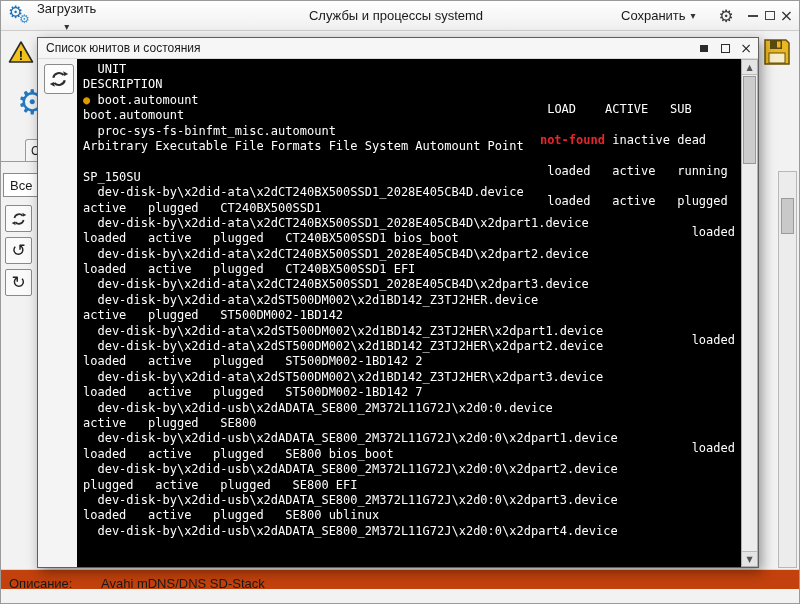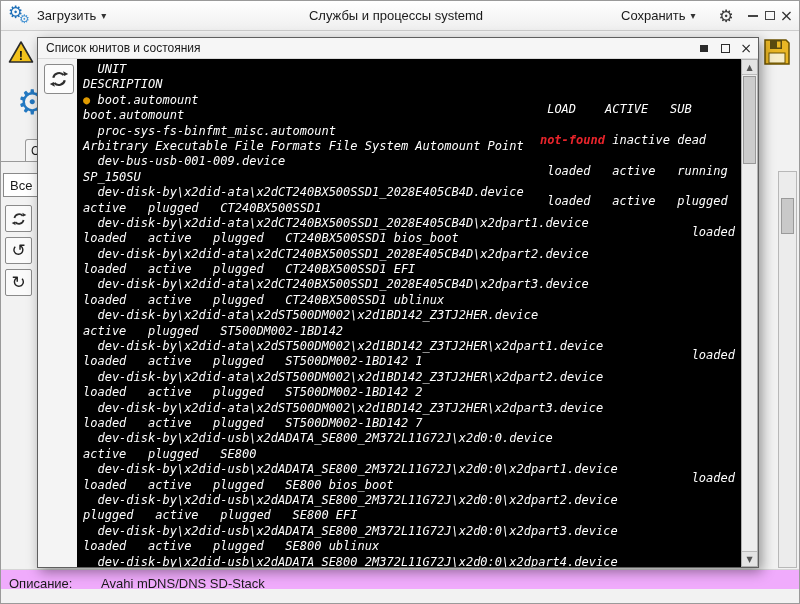--- a/index.html
+++ b/index.html
@@ -7,21 +7,21 @@
   body{font-family:"Liberation Sans",sans-serif;}
   .app{position:relative;width:800px;height:604px;background:#f2f2f2;border:1px solid #9a9a9a;overflow:hidden;font-size:13px;color:#1a1a1a;}
 
   
   .titlebar{position:absolute;left:0;top:0;width:100%;height:30px;background:linear-gradient(#ffffff,#efefef);border-bottom:1px solid #cccccc;}
   .logo{position:absolute;left:7px;top:3px;width:26px;height:24px;font-family:"DejaVu Sans",sans-serif;line-height:1;}
   .logo .g1{position:absolute;left:0;top:0;font-size:17px;color:#1d6fb8;}
   .logo .g2{position:absolute;left:11px;top:9px;font-size:12px;color:#4492d2;}
   .tb-btn{position:absolute;top:0;height:29px;display:flex;align-items:center;gap:5px;padding:0 8px;cursor:default;}
   .caret{font-family:"DejaVu Sans",sans-serif;font-size:10px;color:#333;}
-  #loadBtn{left:28px;}
+  #loadBtn{left:28px;flex-direction:column;}
   #saveBtn{left:612px;}
   .app-title{position:absolute;left:180px;right:188px;top:0;height:29px;display:flex;align-items:center;justify-content:center;}
   .gear-btn{position:absolute;left:712px;top:2px;width:26px;height:26px;display:flex;align-items:center;justify-content:center;font-family:"DejaVu Sans",sans-serif;font-size:17px;color:#3a3a3a;}
   .winctl{position:absolute;right:4px;top:0;height:29px;display:flex;align-items:center;}
   .winctl .wc{width:17px;height:22px;display:flex;align-items:center;justify-content:center;}
   .ic-min{width:10px;height:2px;background:#444;}
   .ic-max{width:10px;height:9px;border:1.5px solid #444;background:transparent;}
   .ic-close{font-size:16px;color:#333;line-height:1;font-family:"DejaVu Sans",sans-serif;}
 
   
@@ -35,35 +35,35 @@
   #sideRefresh{top:204px;}
   #sideUndo{top:236px;}
   #sideRedo{top:268px;}
 
   
   .floppy{position:absolute;left:761px;top:36px;width:30px;height:30px;}
   .main-scroll{position:absolute;left:777px;top:170px;width:19px;height:397px;background:#ececec;border:1px solid #b8b8b8;}
   .main-scroll .thumb{position:absolute;left:2px;top:26px;width:13px;height:36px;background:#c9c9c9;border:1px solid #9a9a9a;}
 
   
-  .statusbar{position:absolute;left:0;top:568px;width:100%;height:20px;background:#f0abfc;border-top:1px solid #d5d5d5;display:flex;align-items:flex-start;padding:6px 0 0 8px;}
+  .statusbar{position:absolute;left:0;top:568px;width:100%;height:20px;background:#c2410c;border-top:1px solid #d5d5d5;display:flex;align-items:flex-start;padding:6px 0 0 8px;}
   .statusbar .lbl{width:92px;}
 
   
   .dialog{position:absolute;left:36px;top:36px;width:722px;height:531px;background:#f4f4f4;border:1px solid #5f5f5f;box-shadow:3px 4px 12px rgba(0,0,0,.4);}
   .dlg-title{position:absolute;left:0;top:0;width:100%;height:21px;background:#f6f6f6;border-bottom:1px solid #dadada;display:flex;align-items:center;padding:0 8px;font-size:12px;}
   .dlg-ctl{position:absolute;right:5px;top:0;height:20px;display:flex;align-items:center;gap:7px;}
   .dwc{display:flex;align-items:center;justify-content:center;width:14px;height:16px;}
   .dlg-ic-min{width:8px;height:7px;background:#2b2b2b;}
   .dlg-ic-max{width:9px;height:9px;border:1.5px solid #2b2b2b;}
   .dlg-ic-close{font-size:14px;color:#1f1f1f;line-height:1;font-family:"DejaVu Sans",sans-serif;}
   .refresh-btn{position:absolute;left:6px;top:26px;width:30px;height:30px;background:#fcfcfc;border:1px solid #8a8a8a;border-radius:3px;display:flex;align-items:center;justify-content:center;}
 
   
-  .terminal{position:absolute;left:39px;top:21px;width:664px;height:508px;background:var(--terminal-bg,#000);color:var(--terminal-fg,#fff);font-family:"DejaVu Sans Mono",monospace;font-size:12px;line-height:15.4px;padding:3px 6px 0 6px;overflow:hidden;font-style:italic;}
+  .terminal{position:absolute;left:39px;top:21px;width:664px;height:508px;background:var(--terminal-bg,#000);color:var(--terminal-fg,#fff);font-family:"DejaVu Sans Mono",monospace;font-size:12px;line-height:15.4px;padding:3px 6px 0 6px;overflow:hidden;}
   .tline{display:flex;white-space:pre;height:15.4px;}
   .tleft{white-space:pre;}
   .tright{margin-left:auto;white-space:pre;margin-top:40px;}
   .c-red{color:var(--status-red,#e8242b);font-weight:bold;}
   .c-orange{color:var(--bullet-orange,#df9a00);}
   .term-scroll{position:absolute;left:703px;top:21px;width:17px;height:508px;background:#ededed;border:1px solid #b0b0b0;}
   .term-scroll .sb-btn{position:absolute;left:0;width:15px;height:15px;display:flex;align-items:center;justify-content:center;font-size:8px;color:#555;font-family:"DejaVu Sans",sans-serif;background:#e4e4e4;}
   .sb-up{top:0;border-bottom:1px solid #bbbbbb;}
   .sb-down{bottom:0;border-top:1px solid #bbbbbb;}
   .term-scroll .thumb{position:absolute;left:1px;top:16px;width:13px;height:88px;background:#cccccc;border:1px solid #999999;}
@@ -184,34 +184,32 @@
       </svg>
     </div>
 
     <div class="terminal">
         <div class="tline"><span class="tleft"><span>  UNIT</span></span><span class="tright"><span>LOAD    ACTIVE   SUB      </span></span></div>
         <div class="tline"><span class="tleft"><span>DESCRIPTION</span></span></div>
         <div class="tline"><span class="tleft"><span class="c-orange">● </span><span>boot.automount</span></span><span class="tright"><span class="c-red">not-found</span><span> inactive dead    </span></span></div>
         <div class="tline"><span class="tleft"><span>boot.automount</span></span></div>
         <div class="tline"><span class="tleft"><span>  proc-sys-fs-binfmt_misc.automount</span></span><span class="tright"><span>loaded   active   running </span></span></div>
         <div class="tline"><span class="tleft"><span>Arbitrary Executable File Formats File System Automount Point</span></span></div>
-        <div class="tline"><span class="tleft"><span>  dev-bus-usb-001-009.device</span></span><span class="tright"><span>loaded   active   plugged </span></span></div>
+        <div class="tline"><span class="tright"><span>loaded   active   plugged </span></span></div>
         <div class="tline"><span class="tleft"><span>SP_150SU</span></span></div>
         <div class="tline"><span class="tleft"><span>  dev-disk-by\x2did-ata\x2dCT240BX500SSD1_2028E405CB4D.device</span></span><span class="tright"><span>loaded</span></span></div>
         <div class="tline"><span class="tleft"><span>active   plugged   CT240BX500SSD1</span></span></div>
         <div class="tline"><span class="tleft"><span>  dev-disk-by\x2did-ata\x2dCT240BX500SSD1_2028E405CB4D\x2dpart1.device</span></span></div>
         <div class="tline"><span class="tleft"><span>loaded   active   plugged   CT240BX500SSD1 bios_boot</span></span></div>
         <div class="tline"><span class="tleft"><span>  dev-disk-by\x2did-ata\x2dCT240BX500SSD1_2028E405CB4D\x2dpart2.device</span></span></div>
         <div class="tline"><span class="tleft"><span>loaded   active   plugged   CT240BX500SSD1 EFI</span></span></div>
         <div class="tline"><span class="tleft"><span>  dev-disk-by\x2did-ata\x2dCT240BX500SSD1_2028E405CB4D\x2dpart3.device</span></span></div>
-        <div class="tline"><span class="tleft"><span>loaded   active   plugged   CT240BX500SSD1 ublinux</span></span></div>
         <div class="tline"><span class="tleft"><span>  dev-disk-by\x2did-ata\x2dST500DM002\x2d1BD142_Z3TJ2HER.device</span></span><span class="tright"><span>loaded</span></span></div>
         <div class="tline"><span class="tleft"><span>active   plugged   ST500DM002-1BD142</span></span></div>
         <div class="tline"><span class="tleft"><span>  dev-disk-by\x2did-ata\x2dST500DM002\x2d1BD142_Z3TJ2HER\x2dpart1.device</span></span></div>
-        <div class="tline"><span class="tleft"><span>loaded   active   plugged   ST500DM002-1BD142 1</span></span></div>
         <div class="tline"><span class="tleft"><span>  dev-disk-by\x2did-ata\x2dST500DM002\x2d1BD142_Z3TJ2HER\x2dpart2.device</span></span></div>
         <div class="tline"><span class="tleft"><span>loaded   active   plugged   ST500DM002-1BD142 2</span></span></div>
         <div class="tline"><span class="tleft"><span>  dev-disk-by\x2did-ata\x2dST500DM002\x2d1BD142_Z3TJ2HER\x2dpart3.device</span></span></div>
         <div class="tline"><span class="tleft"><span>loaded   active   plugged   ST500DM002-1BD142 7</span></span></div>
         <div class="tline"><span class="tleft"><span>  dev-disk-by\x2did-usb\x2dADATA_SE800_2M372L11G72J\x2d0:0.device</span></span><span class="tright"><span>loaded</span></span></div>
         <div class="tline"><span class="tleft"><span>active   plugged   SE800</span></span></div>
         <div class="tline"><span class="tleft"><span>  dev-disk-by\x2did-usb\x2dADATA_SE800_2M372L11G72J\x2d0:0\x2dpart1.device</span></span></div>
         <div class="tline"><span class="tleft"><span>loaded   active   plugged   SE800 bios_boot</span></span></div>
         <div class="tline"><span class="tleft"><span>  dev-disk-by\x2did-usb\x2dADATA_SE800_2M372L11G72J\x2d0:0\x2dpart2.device</span></span></div>
         <div class="tline"><span class="tleft"><span>plugged   active   plugged   SE800 EFI</span></span></div>

